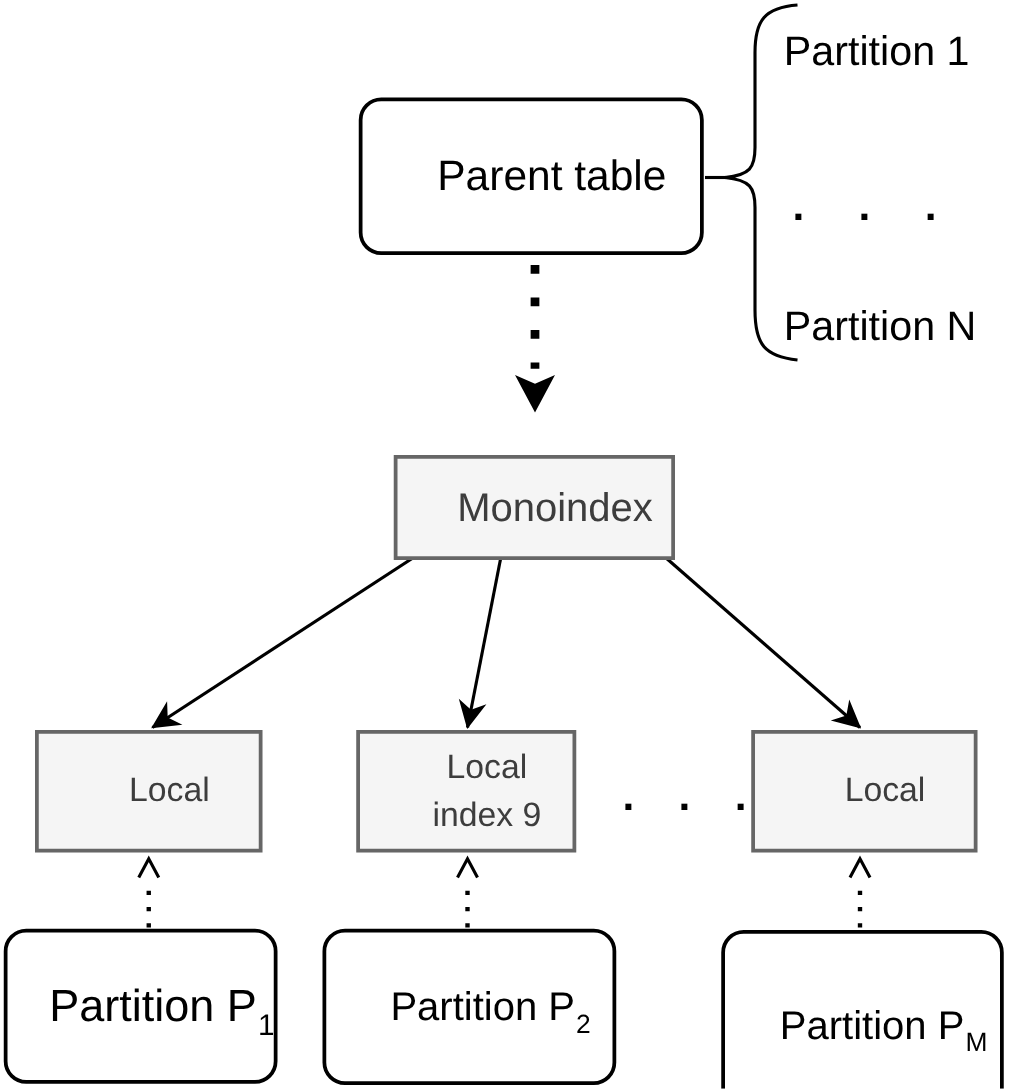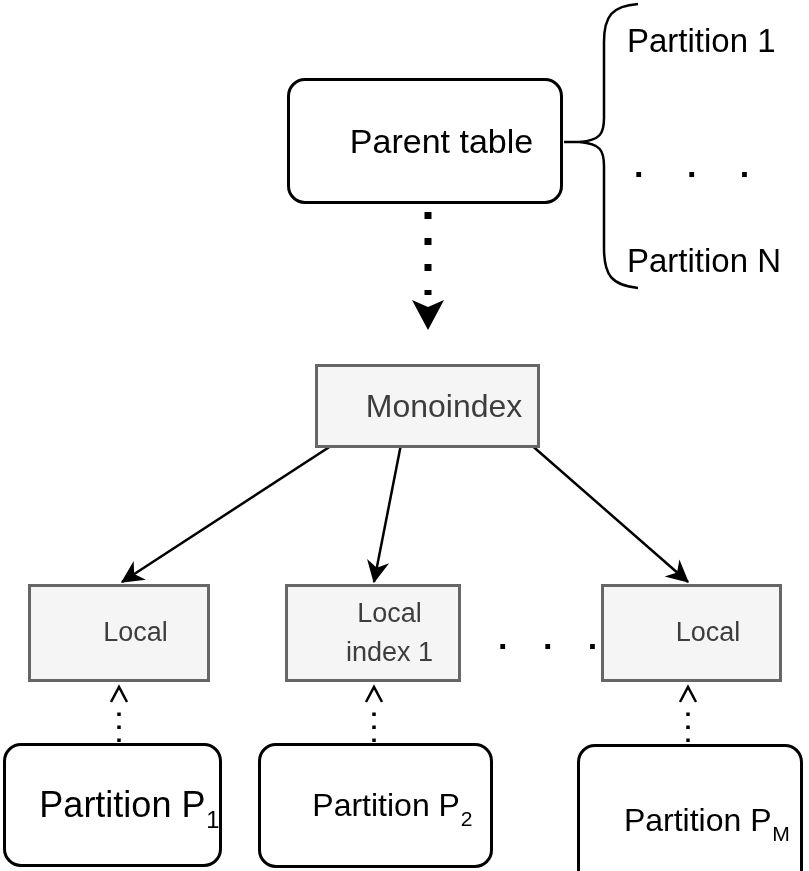--- a/index.html
+++ b/index.html
@@ -131,21 +131,21 @@
   <div class="node index-box monoindex">
     <span>Monoindex</span>
   </div>
 
   <div class="node index-box local-index li1">
     <span>Local</span>
   </div>
 
   <div class="node index-box local-index li2">
     <span>Local</span>
-    <span>index 1</span>
+    <span>index 9</span>
   </div>
 
   <div class="node index-box local-index lim">
     <span>Local</span>
   </div>
 
   <div class="node rounded p1">
     <span><span>Partition P</span><sub>1</sub></span>
   </div>
 

